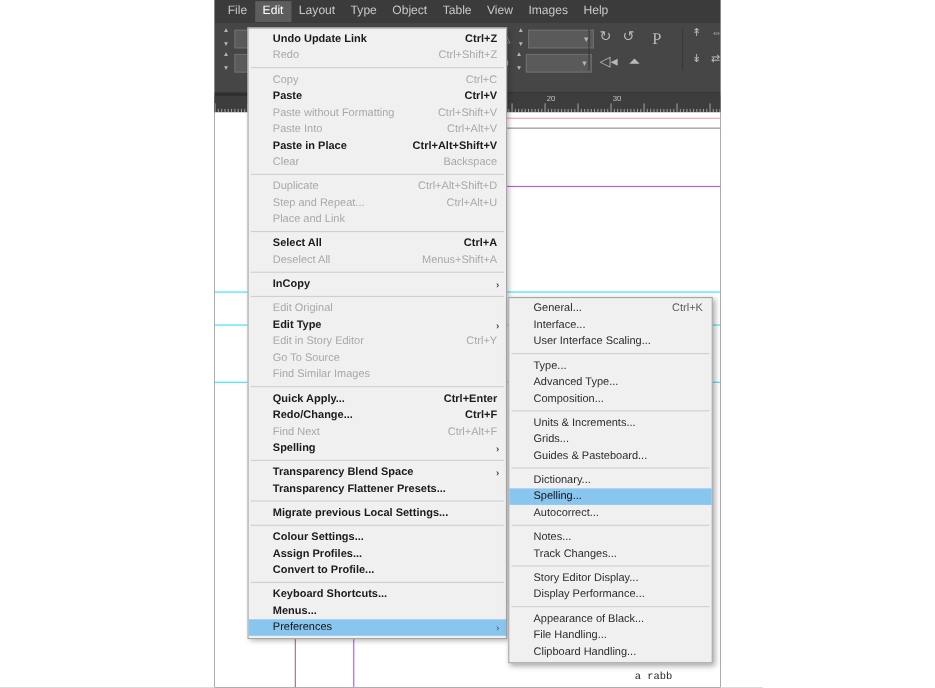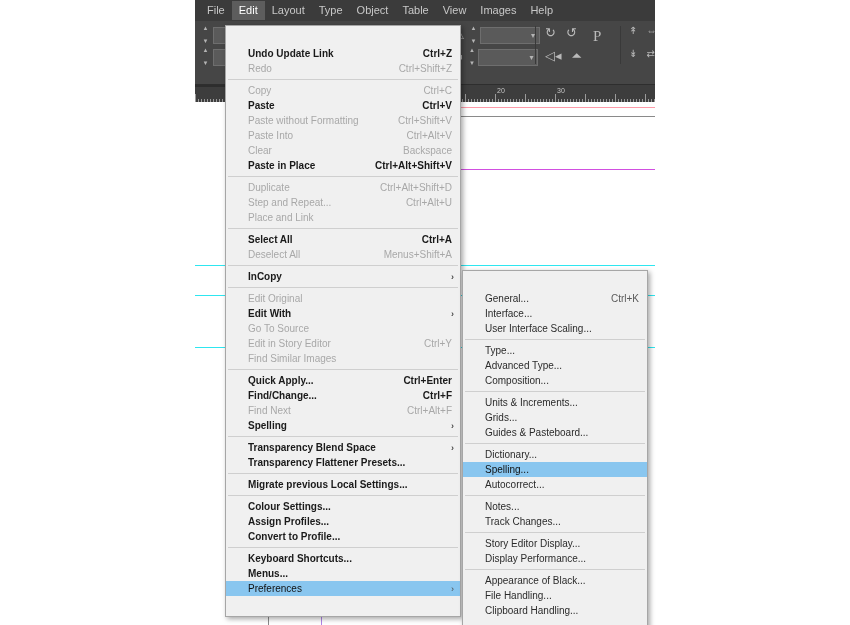--- a/index.html
+++ b/index.html
@@ -59,21 +59,21 @@
   .guide-v { position:absolute; width:1px; background:#b084e8; }
 
   
   .bodytext { position:absolute; font-family:"Liberation Serif", serif;
     font-size:9.5px; color:#1a1a1a; line-height:15.6px; white-space:nowrap;
     overflow:hidden; }
   .bodytext div { height:15.6px;font-family:Liberation Mono, monospace; }
 
   
   .menu { position:absolute; background:#f0f0f0; border:1px solid #a6a6a6;
-    box-shadow:2px 2px 5px rgba(0,0,0,.35); padding:20px 0; }
+    box-shadow:2px 2px 5px rgba(0,0,0,.35); padding:2px 0; }
   .mrow { position:relative; height:15px; display:flex; align-items:center;
     padding:0 8px 0 22px; font-size:10px; color:#2b2b2b; white-space:nowrap; }
   .mrow.dis { color:#a8a8a8; }
   .mrow.bold { font-weight:bold; color:#1a1a1a; }
   .mrow.sel { background:#89c6ef; color:#111111; }
   .mlabel { flex:1; }
   .maccel { font-size:10px; color:#5a5a5a; margin-left:26px; }
   .mrow.bold .maccel { color:#1a1a1a; font-weight:bold; }
   .mrow.dis .maccel { color:#a8a8a8; }
   .marrow { position:absolute; right:6px; font-size:9px; color:#4a4a4a; }
@@ -391,28 +391,28 @@
         <span class="maccel">Ctrl+V</span>
       </div>
       <div class="mrow dis">
         <span class="mlabel">Paste without Formatting</span>
         <span class="maccel">Ctrl+Shift+V</span>
       </div>
       <div class="mrow dis">
         <span class="mlabel">Paste Into</span>
         <span class="maccel">Ctrl+Alt+V</span>
       </div>
+      <div class="mrow bold">
+        <span class="mlabel">Paste in Place</span>
+        <span class="maccel">Ctrl+Alt+Shift+V</span>
+      </div>
       <div class="mrow dis">
         <span class="mlabel">Clear</span>
         <span class="maccel">Backspace</span>
       </div>
-      <div class="mrow bold">
-        <span class="mlabel">Paste in Place</span>
-        <span class="maccel">Ctrl+Alt+Shift+V</span>
-      </div>
       <div class="msep"></div>
       <div class="mrow dis">
         <span class="mlabel">Duplicate</span>
         <span class="maccel">Ctrl+Alt+Shift+D</span>
       </div>
       <div class="mrow dis">
         <span class="mlabel">Step and Repeat...</span>
         <span class="maccel">Ctrl+Alt+U</span>
       </div>
       <div class="mrow dis">
@@ -430,40 +430,40 @@
       <div class="msep"></div>
       <div class="mrow bold">
         <span class="mlabel">InCopy</span>
         <span class="marrow">›</span>
       </div>
       <div class="msep"></div>
       <div class="mrow dis">
         <span class="mlabel">Edit Original</span>
       </div>
       <div class="mrow bold">
-        <span class="mlabel">Edit With</span>
+        <span class="mlabel">Edit Type</span>
         <span class="marrow">›</span>
-      </div>
-      <div class="mrow dis">
-        <span class="mlabel">Go To Source</span>
       </div>
       <div class="mrow dis">
         <span class="mlabel">Edit in Story Editor</span>
         <span class="maccel">Ctrl+Y</span>
       </div>
       <div class="mrow dis">
+        <span class="mlabel">Go To Source</span>
+      </div>
+      <div class="mrow dis">
         <span class="mlabel">Find Similar Images</span>
       </div>
       <div class="msep"></div>
       <div class="mrow bold">
         <span class="mlabel">Quick Apply...</span>
         <span class="maccel">Ctrl+Enter</span>
       </div>
       <div class="mrow bold">
-        <span class="mlabel">Find/Change...</span>
+        <span class="mlabel">Redo/Change...</span>
         <span class="maccel">Ctrl+F</span>
       </div>
       <div class="mrow dis">
         <span class="mlabel">Find Next</span>
         <span class="maccel">Ctrl+Alt+F</span>
       </div>
       <div class="mrow bold">
         <span class="mlabel">Spelling</span>
         <span class="marrow">›</span>
       </div>

